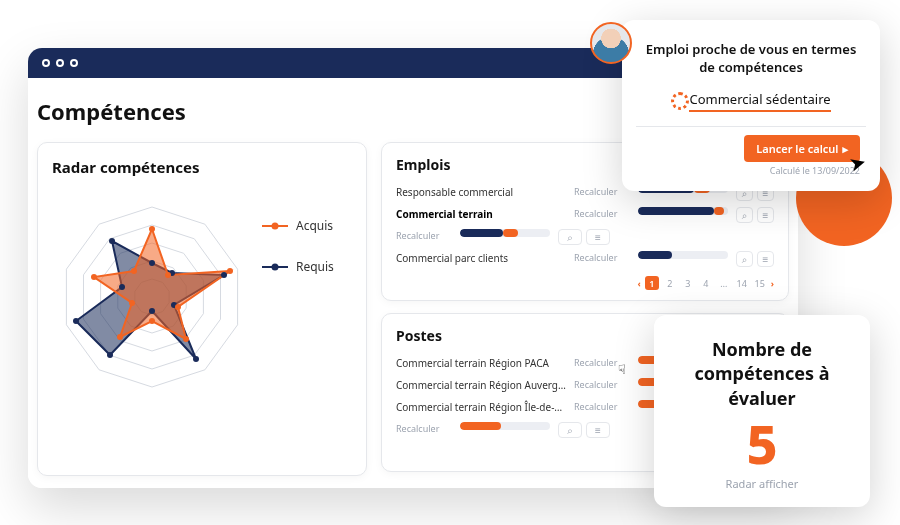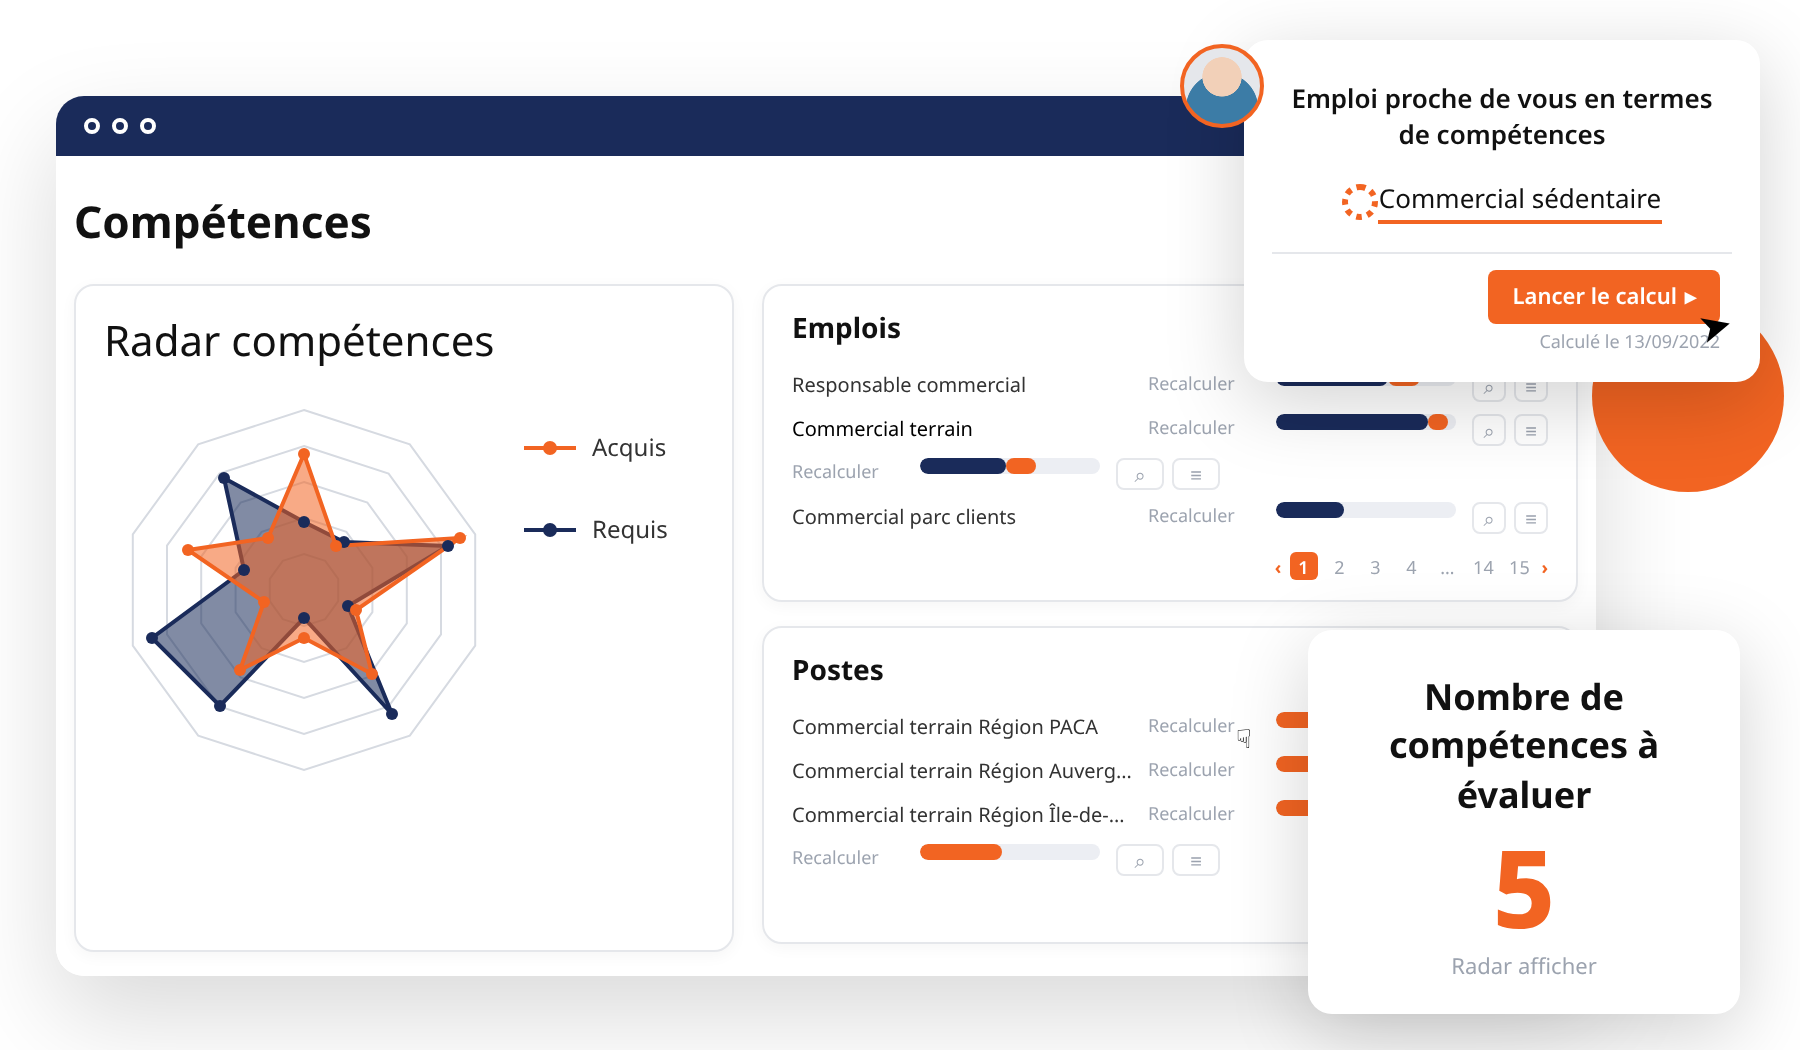--- a/index.html
+++ b/index.html
@@ -19,35 +19,35 @@
   .titlebar .dot{width:8px;height:8px;border-radius:50%;border:2px solid #fff}
 
   .page{padding:18px 9px;height:calc(100% - 30px);overflow:hidden;background:#fff}
   .page h1{margin:0 0 16px;font-size:22px;font-weight:700;color:#111}
 
   .grid{display:flex;gap:14px;height:calc(100% - 40px)}
   .card{background:#fff;border:1px solid var(--border);border-radius:10px;padding:14px;box-shadow:0 2px 8px rgba(0,0,0,.04)}
 
   
   .radar-card{flex:0 0 330px;display:flex;flex-direction:column}
-  .radar-card h2{margin:0 0 10px;font-size:21px;font-weight:400;color:#111}
+  .radar-card h2{margin:0 0 20px;font-size:15px;font-weight:700;color:#111}
   .radar-body{flex:1;display:flex;gap:10px;align-items:flex-start}
   .radar-svg{width:200px;height:200px;flex:none}
   .legend{display:flex;flex-direction:column;gap:24px;font-size:12px;color:#333;margin-top:20px}
   .legend-row{display:flex;align-items:center;gap:8px}
   .legend-row svg{width:26px;height:10px}
 
   
   .rightcol{flex:1;display:flex;flex-direction:column;gap:12px;min-width:0}
   .list-card{padding:12px 14px 10px;position:relative}
   .list-card h2{margin:0 0 8px;font-size:14px;font-weight:700;color:#111}
   .kebab{position:absolute;top:10px;right:12px;color:var(--grey-light);font-size:16px;letter-spacing:2px}
   .row{display:flex;gap:8px;padding:3px 0;font-size:10px}
   .row .name{flex:0 0 170px;color:#333;white-space:nowrap;overflow:hidden;text-overflow:ellipsis}
-  .row.hl .name{font-weight:400;color:#000}
+  .row.hl .name{font-weight:700;color:#000}
   .row .recalc{flex:0 0 56px;color:var(--grey-light);font-size:9px}
   .row .bar{flex:0 0 90px;height:8px;border-radius:6px;background:#eceef3;position:relative;overflow:hidden}
   .row .bar .fill-navy{position:absolute;left:0;top:0;bottom:0;background:var(--navy);border-radius:6px}
   .row .bar .fill-orange{position:absolute;top:0;bottom:0;background:var(--orange);border-radius:6px}
   .row .spy{width:24px;height:16px;border:1px solid var(--border);border-radius:4px;display:flex;align-items:center;justify-content:center;font-size:10px;color:var(--grey-light)}
   .row .spy + .spy{margin-left:-4px}
 
   .pager{display:flex;gap:4px;justify-content:flex-end;align-items:center;margin-top:6px;font-size:9px;color:var(--grey-light)}
   .pager .pg{min-width:14px;height:14px;display:flex;align-items:center;justify-content:center;border-radius:3px}
   .pager .pg.active{background:var(--orange);color:#fff;font-weight:600}

